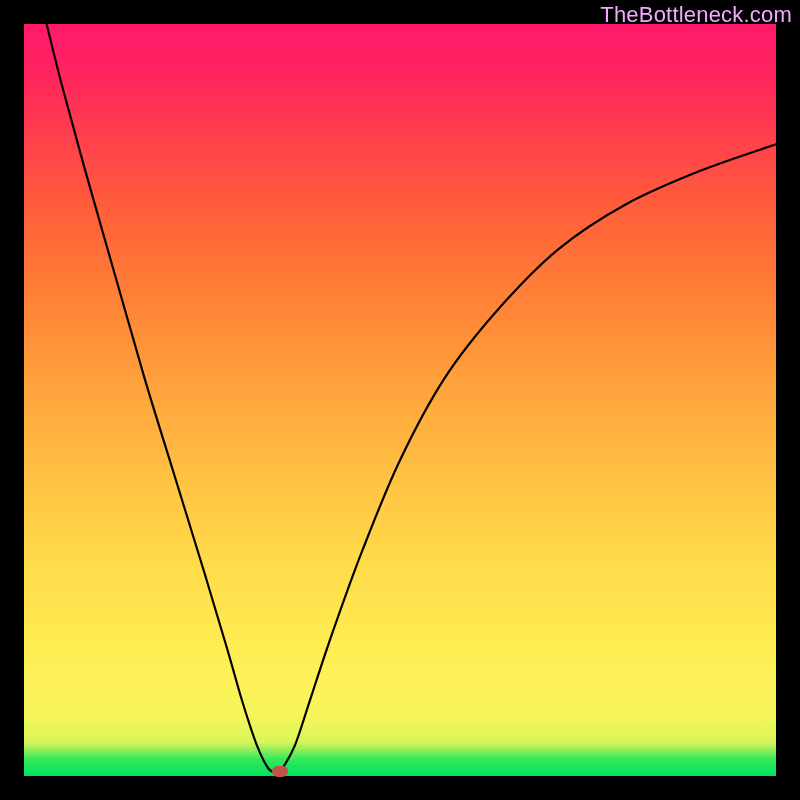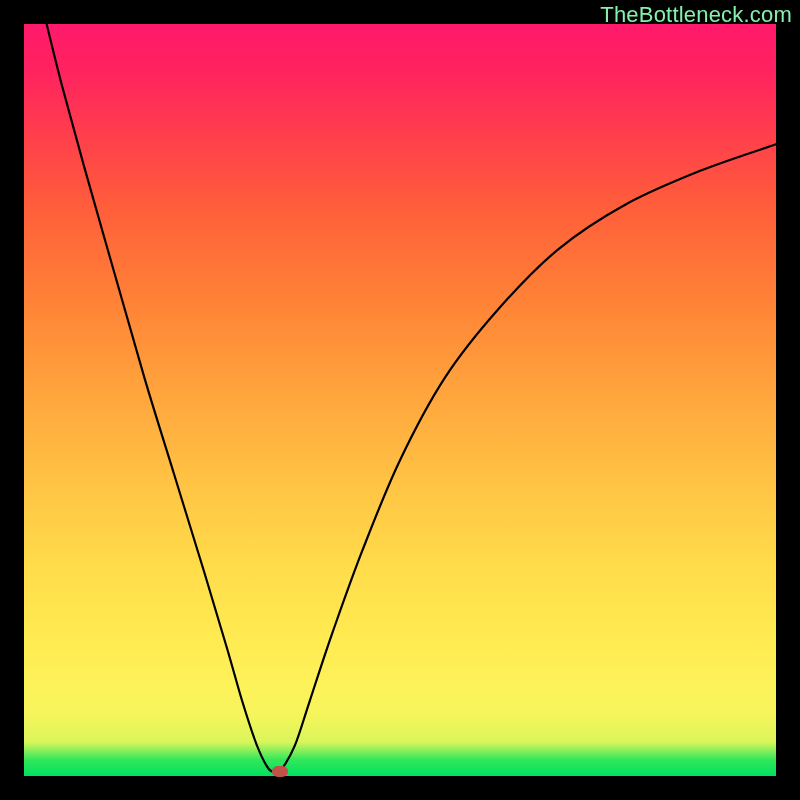--- a/index.html
+++ b/index.html
@@ -39,21 +39,21 @@
       #ff8036 64%,
       #ff5d3b 76%,
       #ff3c4e 86%,
       #ff225f 94%,
       #ff1a6c 100%);
   }
   .watermark {
     position: absolute;
     top: 2px;
     right: 8px;
-    color: #86efac;
+    color: #f0abfc;
     font-size: 22px;
     font-weight: 400;
     letter-spacing: 0.2px;
     user-select: none;
   }
   svg.curve {
     position: absolute;
     left: 0;
     top: 0;
     width: 752px;

